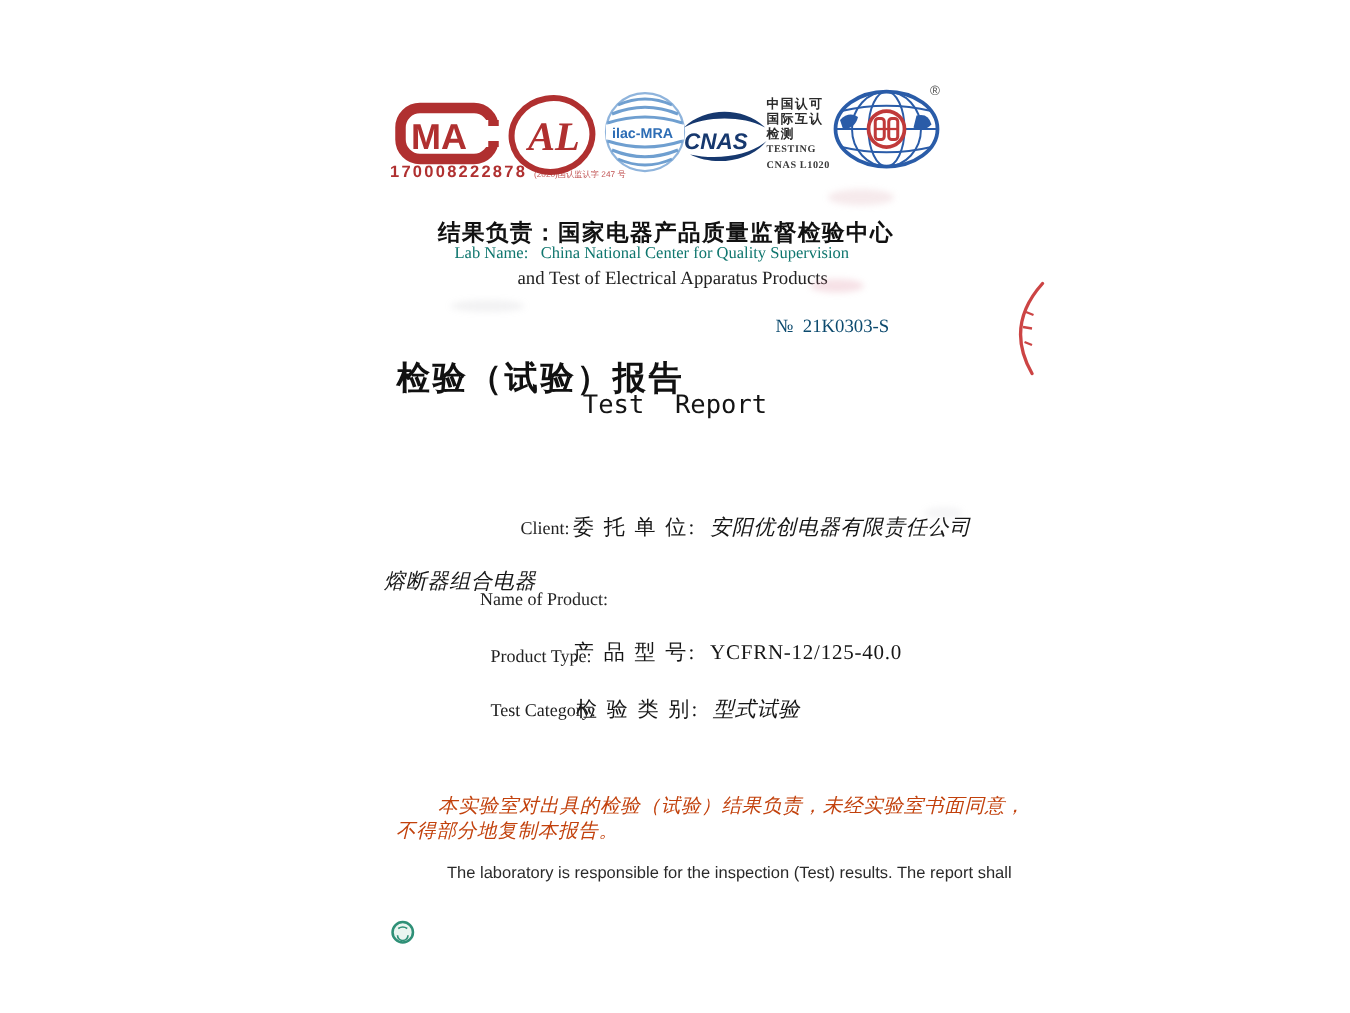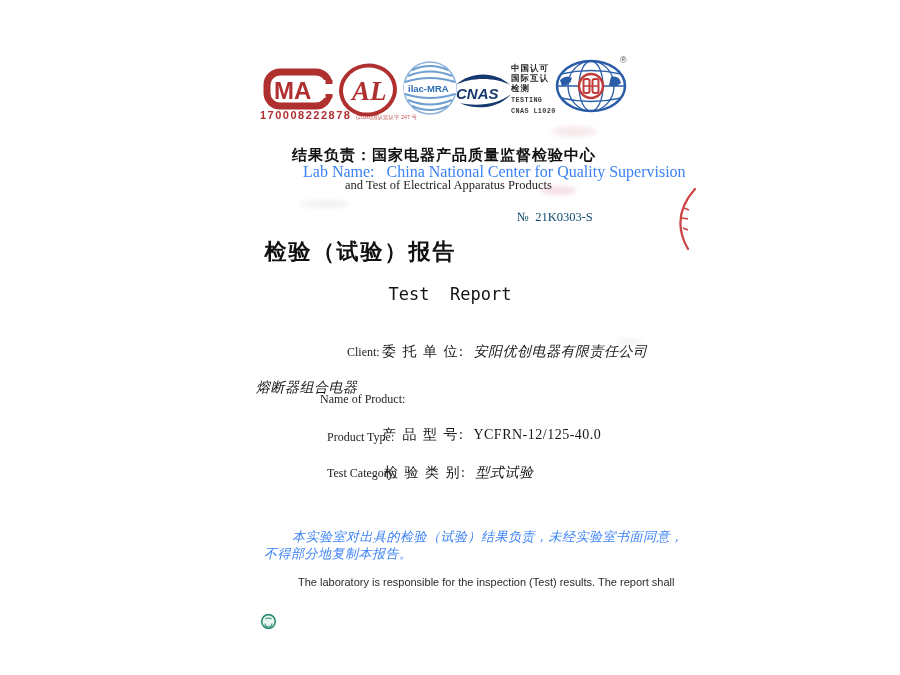--- a/index.html
+++ b/index.html
@@ -5,46 +5,46 @@
   html,body{margin:0;padding:0;background:#fff;}
   .page{position:relative;width:900px;height:675px;background:#ffffff;overflow:hidden;
         font-family:"Liberation Serif", serif;color:#1c1c1c;}
   .abs{position:absolute;}
   .pre{white-space:pre;}
 
   
   .cma-number{left:260px;top:109px;font-family:"Liberation Sans",sans-serif;
       font-weight:bold;font-size:11px;color:#b03030;letter-spacing:1.5px;}
   .cma-number small{font-size:5.5px;letter-spacing:0;color:#c05050;font-weight:normal;}
-  .accred-text{left:511px;top:64px;width:52px;font-family:Liberation Mono, monospace;
+  .accred-text{left:511px;top:64px;width:52px;font-family:Liberation Serif, serif;
       color:#2b2b2b;line-height:10px;}
   .accred-text .cn{font-size:8.5px;font-weight:bold;letter-spacing:1px;display:block;}
   .accred-text .en{font-size:6.8px;font-weight:bold;letter-spacing:.4px;display:block;margin-top:1px;color:#3a3a3a;}
   .registered{left:620px;top:55px;font-size:9px;color:#555;font-family:"Liberation Sans",sans-serif;}
 
   
   .lab-cn{left:292px;top:146px;font-size:15px;font-weight:bold;letter-spacing:1px;color:#111;}
-  .lab-en1{left:303px;top:163px;font-size:16px;color:#3b82f6;}
+  .lab-en1{left:303px;top:163px;font-size:11px;color:#0f766e;}
   .lab-en2{left:345px;top:178px;font-size:12.5px;color:#222;}
   .report-no{left:517px;top:210px;font-size:12.5px;color:#0c4a6e;}
 
   
   .title-cn{left:0;top:237px;width:721px;text-align:center;font-size:22px;font-weight:bold;
       letter-spacing:2px;color:#111;font-family:"Liberation Sans",sans-serif;}
-  .title-en{left:0;top:284px;width:900px;text-align:center;font-size:17px;
+  .title-en{left:0;top:260px;width:900px;text-align:center;font-size:17px;
       font-family:"DejaVu Sans Mono",monospace;color:#141414;}
 
   
   .fline{font-size:14px;color:#161616;}
   .lbl{letter-spacing:1.5px;margin-right:9px;margin-left:40px;}
   .val{font-style:italic;letter-spacing:.5px;}
   .sub{font-size:12px;color:#222;}
 
   
-  .stmt-cn{font-size:13px;font-style:italic;color:#3b82f6;letter-spacing:.5px;}
+  .stmt-cn{font-size:13px;font-style:italic;color:#c2410c;letter-spacing:.5px;}
   .stmt-en{font-size:11px;font-family:Liberation Sans, sans-serif;color:#2a2a2a;}
 
   .smudge{position:absolute;border-radius:50%;filter:blur(2px);}
 </style>
 </head>
 <body>
 
 <div class="page">
 
   <svg class="abs" style="left:263px;top:68px" width="74" height="42" viewBox="0 0 74 42">

